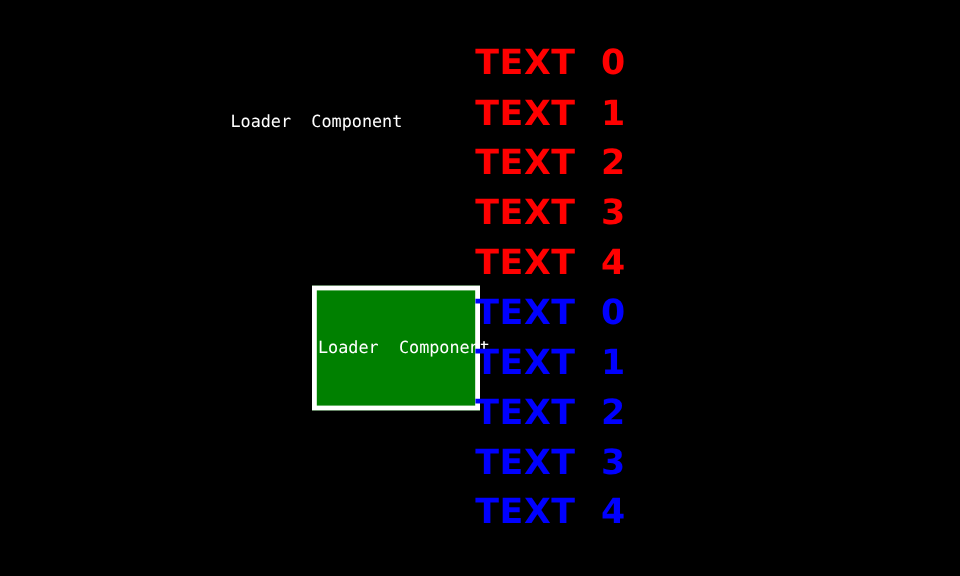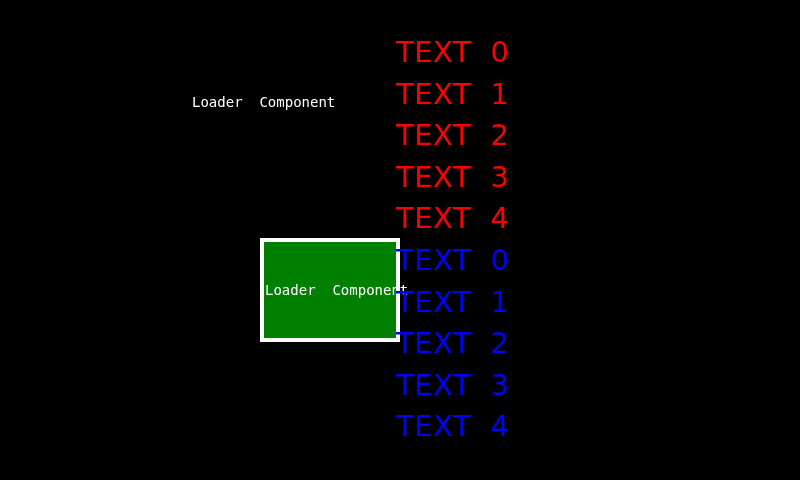--- a/index.html
+++ b/index.html
@@ -18,20 +18,21 @@
   }
 
   
   .text-column {
     position: absolute;
     left: 396px;
     top: 32px;
     width: 200px;
     display: flex;
     flex-direction: column;
+    font-weight: bold;
   }
   .text-row {
     height: 41.6px;
     line-height: 41.6px;
     font-family: "DejaVu Sans", sans-serif;
     font-size: 29px;
     letter-spacing: 0.5px;
     white-space: pre;
     text-align: left;
   }

